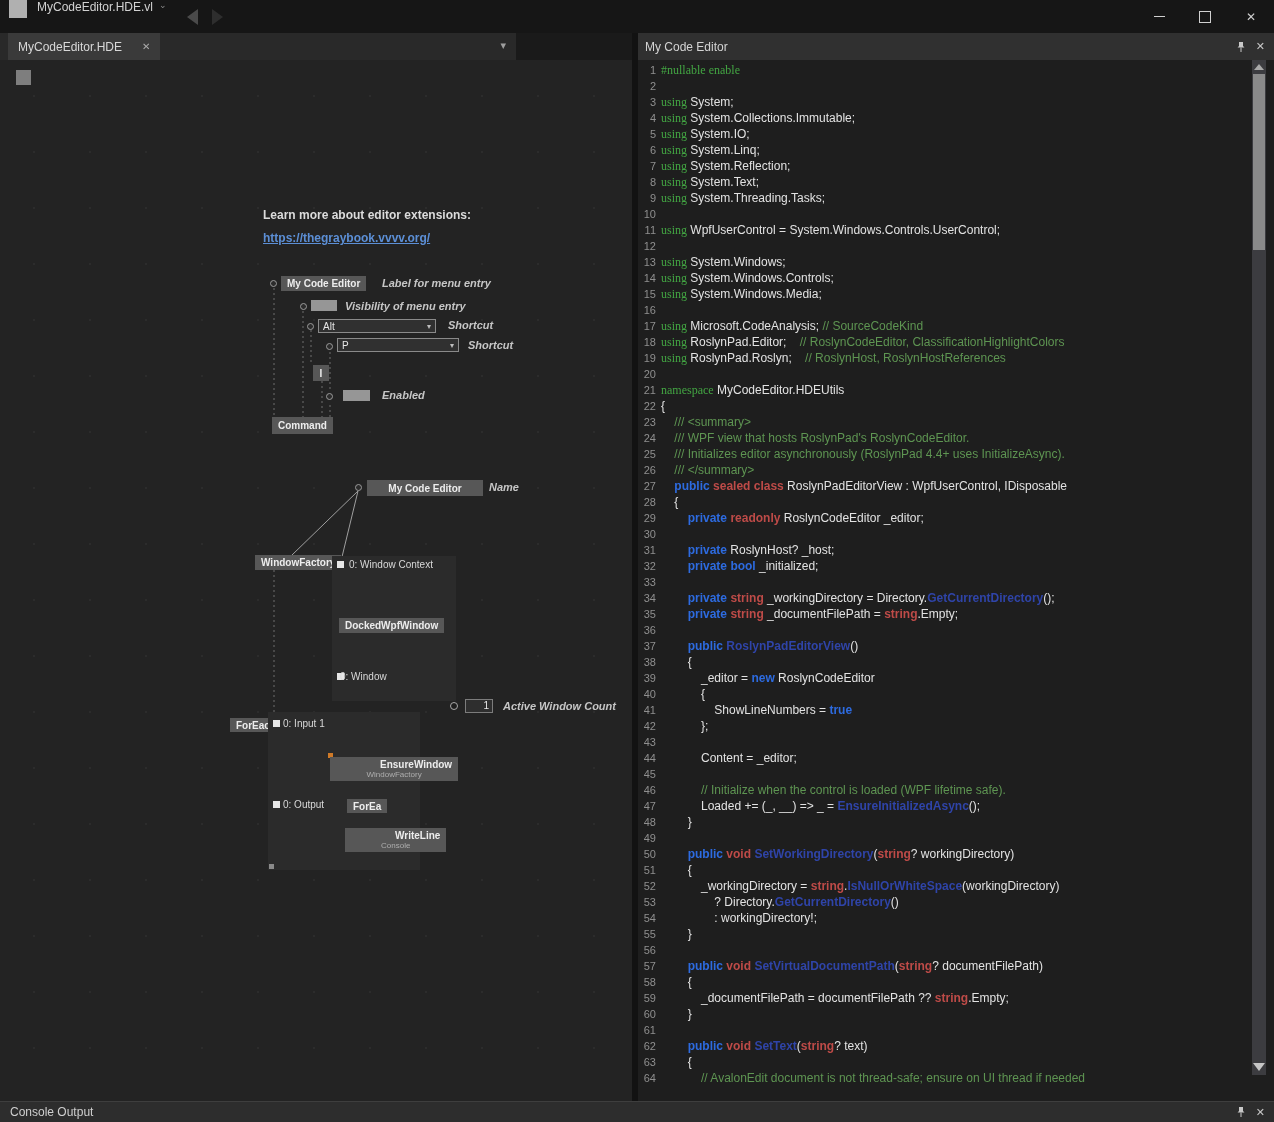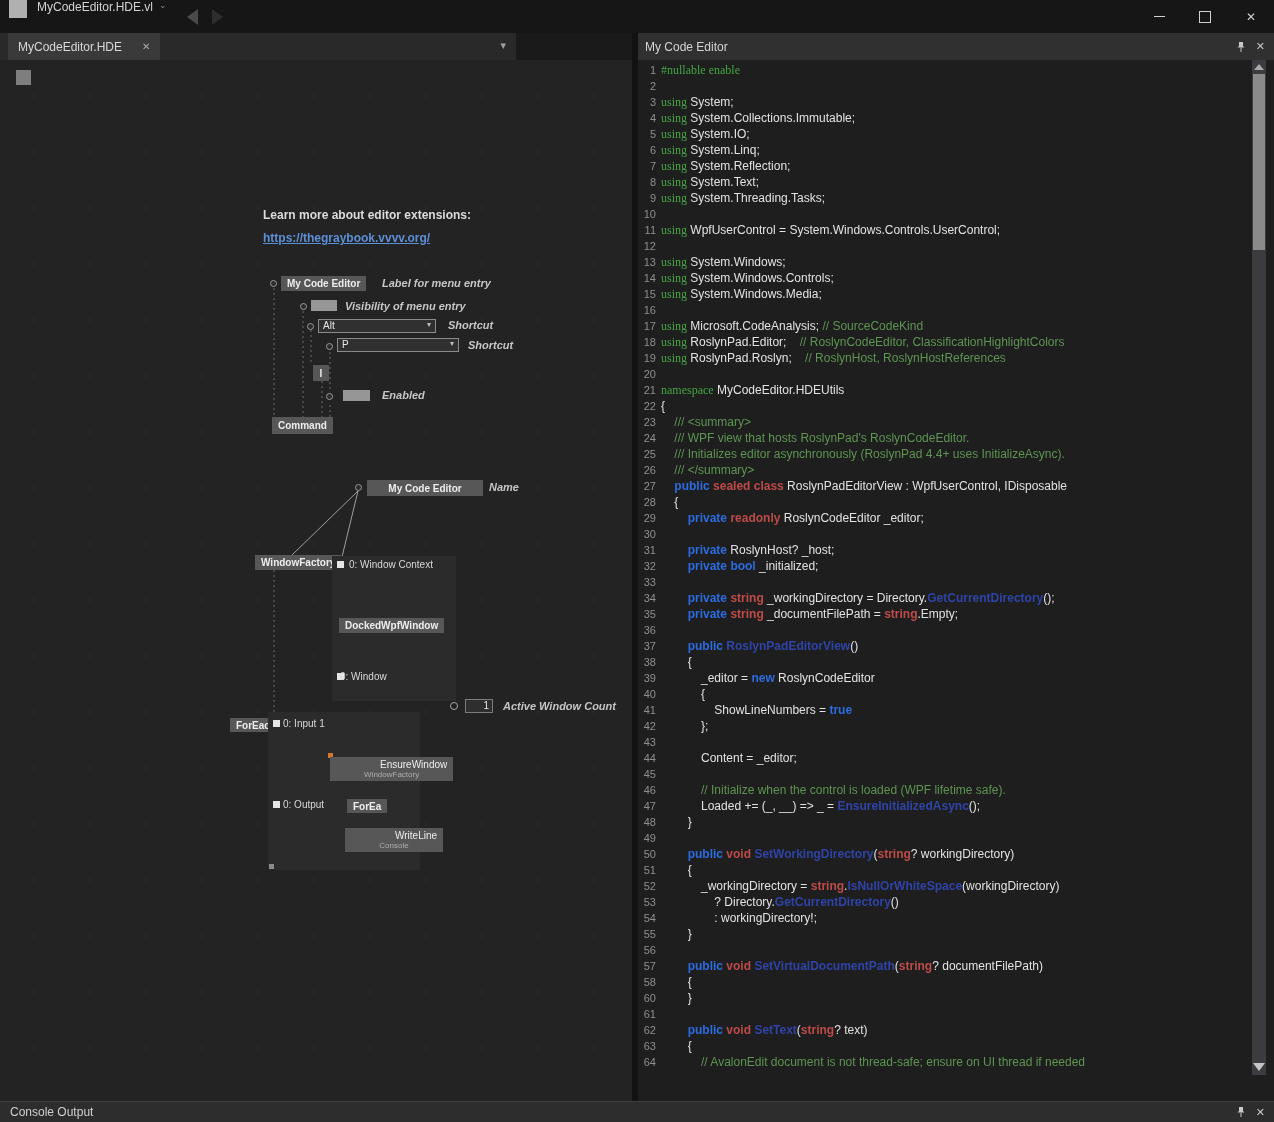--- a/index.html
+++ b/index.html
@@ -41,32 +41,32 @@
           background-image:radial-gradient(#2c2c2c 1px,transparent 1.4px);
           background-size:56px 56px;background-position:6px 8px;overflow:hidden;}
   .patch-icon{position:absolute;left:16px;top:10px;width:15px;height:15px;background:#7e7e7e;}
   .canvas-heading{position:absolute;left:263px;top:148px;font-size:12px;font-weight:bold;color:#dcdcdc;}
   .canvas-link{position:absolute;left:263px;top:171px;font-size:12px;font-weight:600;color:#5c8fd6;
                text-decoration:underline;}
   .vnode{position:absolute;background:#575757;color:#ededed;font-size:10px;font-weight:bold;
          display:flex;align-items:center;justify-content:center;padding:0 6px;height:15px;white-space:nowrap;}
   .vnode-2l{position:absolute;background:#575757;color:#ededed;display:flex;flex-direction:column;
             align-items:center;justify-content:center;padding:2px 6px;white-space:nowrap;}
-  .vnode-2l .nm{font-size:10px;font-weight:normal;line-height:11px;padding-left:44px;}
+  .vnode-2l .nm{font-size:10px;font-weight:bold;line-height:11px;padding-left:44px;}
   .vnode-2l .sub{font-size:8px;color:#aeaeae;line-height:9px;}
   .ann{position:absolute;font-style:italic;font-weight:600;font-size:11px;color:#c6c6c6;white-space:nowrap;}
   .pin-dot{position:absolute;width:7px;height:7px;border-radius:50%;border:1px solid #9a9a9a;
            background:#2b2b2b;box-sizing:border-box;}
   .pin-circle{position:absolute;width:8px;height:8px;border-radius:50%;border:1px solid #a8a8a8;
               background:#1e1e1e;box-sizing:border-box;}
   .pin-sq{position:absolute;width:7px;height:7px;background:#e6e6e6;}
   .pin-sq.dim{background:#8a8a8a;width:5px;height:5px;}
   .pin-orange{position:absolute;width:5px;height:5px;background:#cf7a28;}
   .dd{position:absolute;height:14px;box-sizing:border-box;background:#303030;border:1px solid #8a8a8a;
-      color:#e6e6e6;font-size:10px;display:flex;justify-content:space-between;padding:0 4px;}
+      color:#e6e6e6;font-size:10px;display:flex;align-items:center;justify-content:space-between;padding:0 4px;}
   .dd .dc{color:#bdbdbd;font-size:8px;margin-left:6px;}
   .iobox{position:absolute;background:#969696;}
   .iobox-num{position:absolute;box-sizing:border-box;background:#2e2e2e;border:1px solid #7c7c7c;
              color:#e8e8e8;font-size:10px;text-align:right;padding:0 3px;line-height:12px;}
   .region{position:absolute;background:#2b2b2b;}
   .rpin-label{position:absolute;font-size:10px;color:#d8d8d8;white-space:nowrap;}
 
   
   .panel-header{position:relative;width:636px;height:27px;background:#303030;display:flex;align-items:center;}
   .panel-title{font-size:12px;color:#d4d4d4;padding-left:7px;flex:1;}
@@ -306,20 +306,21 @@
             <div class="code-row"><span class="ln">49</span><span class="code-text"></span></div>
             <div class="code-row"><span class="ln">50</span><span class="code-text"><span class="tk-p">        </span><span class="tk-b">public</span><span class="tk-p"> </span><span class="tk-r">void</span><span class="tk-p"> </span><span class="tk-m">SetWorkingDirectory</span><span class="tk-p">(</span><span class="tk-r">string</span><span class="tk-p">? workingDirectory)</span></span></div>
             <div class="code-row"><span class="ln">51</span><span class="code-text"><span class="tk-p">        {</span></span></div>
             <div class="code-row"><span class="ln">52</span><span class="code-text"><span class="tk-p">            _workingDirectory = </span><span class="tk-r">string</span><span class="tk-p">.</span><span class="tk-m">IsNullOrWhiteSpace</span><span class="tk-p">(workingDirectory)</span></span></div>
             <div class="code-row"><span class="ln">53</span><span class="code-text"><span class="tk-p">                ? Directory.</span><span class="tk-m">GetCurrentDirectory</span><span class="tk-p">()</span></span></div>
             <div class="code-row"><span class="ln">54</span><span class="code-text"><span class="tk-p">                : workingDirectory!;</span></span></div>
             <div class="code-row"><span class="ln">55</span><span class="code-text"><span class="tk-p">        }</span></span></div>
             <div class="code-row"><span class="ln">56</span><span class="code-text"></span></div>
             <div class="code-row"><span class="ln">57</span><span class="code-text"><span class="tk-p">        </span><span class="tk-b">public</span><span class="tk-p"> </span><span class="tk-r">void</span><span class="tk-p"> </span><span class="tk-m">SetVirtualDocumentPath</span><span class="tk-p">(</span><span class="tk-r">string</span><span class="tk-p">? documentFilePath)</span></span></div>
             <div class="code-row"><span class="ln">58</span><span class="code-text"><span class="tk-p">        {</span></span></div>
+            <div class="code-row"><span class="ln">59</span><span class="code-text"><span class="tk-p">            _documentFilePath = documentFilePath ?? </span><span class="tk-r">string</span><span class="tk-p">.Empty;</span></span></div>
             <div class="code-row"><span class="ln">60</span><span class="code-text"><span class="tk-p">        }</span></span></div>
             <div class="code-row"><span class="ln">61</span><span class="code-text"></span></div>
             <div class="code-row"><span class="ln">62</span><span class="code-text"><span class="tk-p">        </span><span class="tk-b">public</span><span class="tk-p"> </span><span class="tk-r">void</span><span class="tk-p"> </span><span class="tk-m">SetText</span><span class="tk-p">(</span><span class="tk-r">string</span><span class="tk-p">? text)</span></span></div>
             <div class="code-row"><span class="ln">63</span><span class="code-text"><span class="tk-p">        {</span></span></div>
             <div class="code-row"><span class="ln">64</span><span class="code-text"><span class="tk-p">            </span><span class="tk-c">// AvalonEdit document is not thread-safe; ensure on UI thread if needed</span></span></div>
           </div>
         <div class="vscroll">
           <div class="vs-up"></div>
           <div class="vs-thumb"></div>
           <div class="vs-down"></div>

